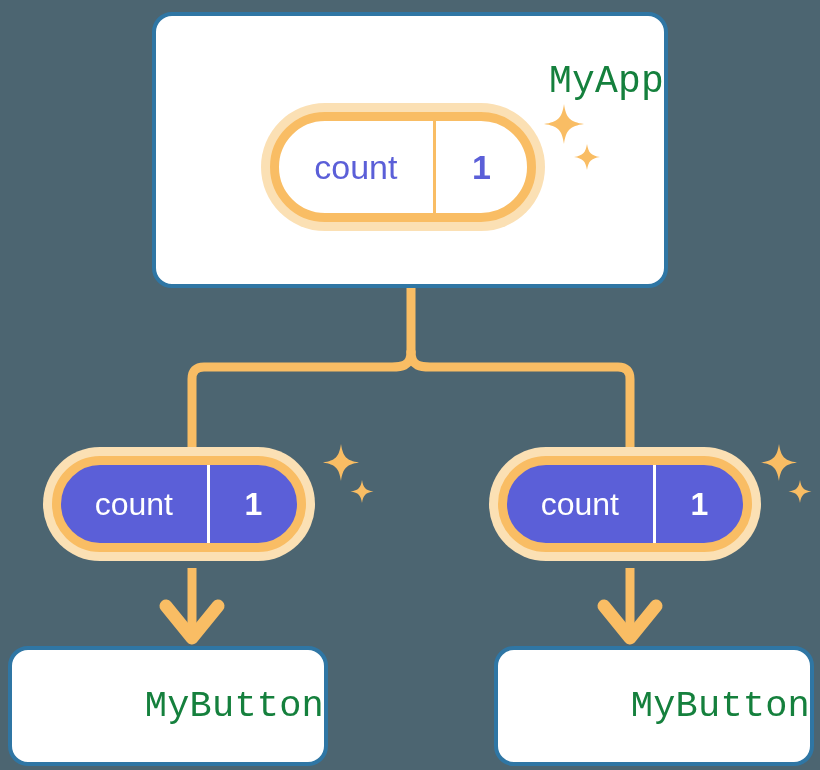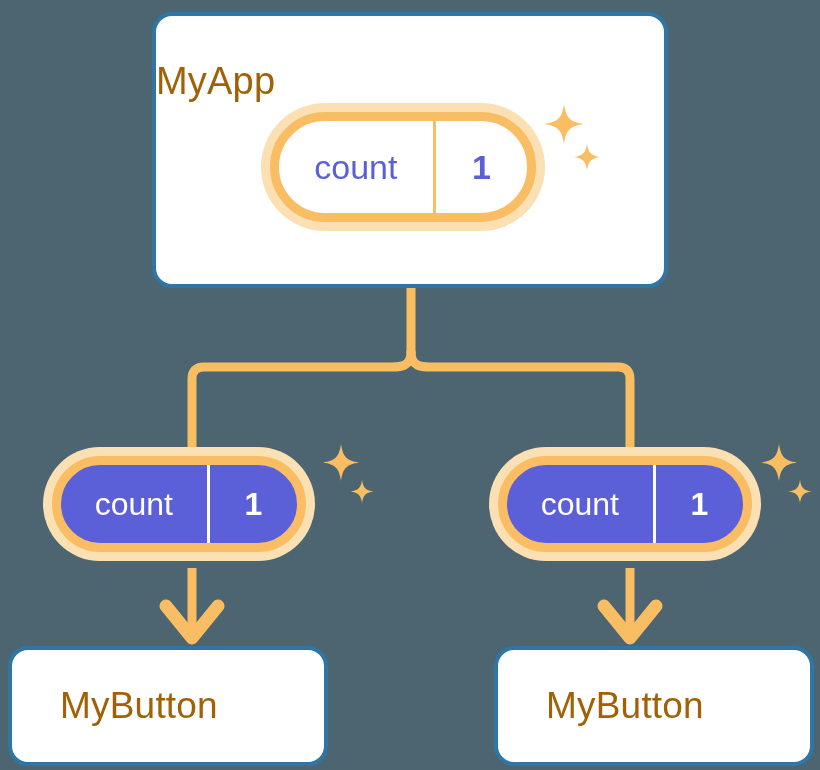--- a/index.html
+++ b/index.html
@@ -19,26 +19,27 @@
   
   .card{
     position:absolute;
     background:#ffffff;
     border:4px solid #2f76a4;
     border-radius:18px;
     box-sizing:border-box;
     z-index:3;
   }
   .card-title{
-    color:#a16207;
+    color:#15803d;
     font-size:36px;
     font-weight:400;
     letter-spacing:.2px;
-    text-align:left;
+    text-align:right;
     white-space:nowrap;
+    font-family:Liberation Mono, monospace;
   }
 
   
   #app-card{
     left:152px;top:12px;width:516px;height:276px;
     border-radius:20px;
   }
   #app-title{
     position:absolute;left:0;right:0;top:44px;
     font-size:38px;

